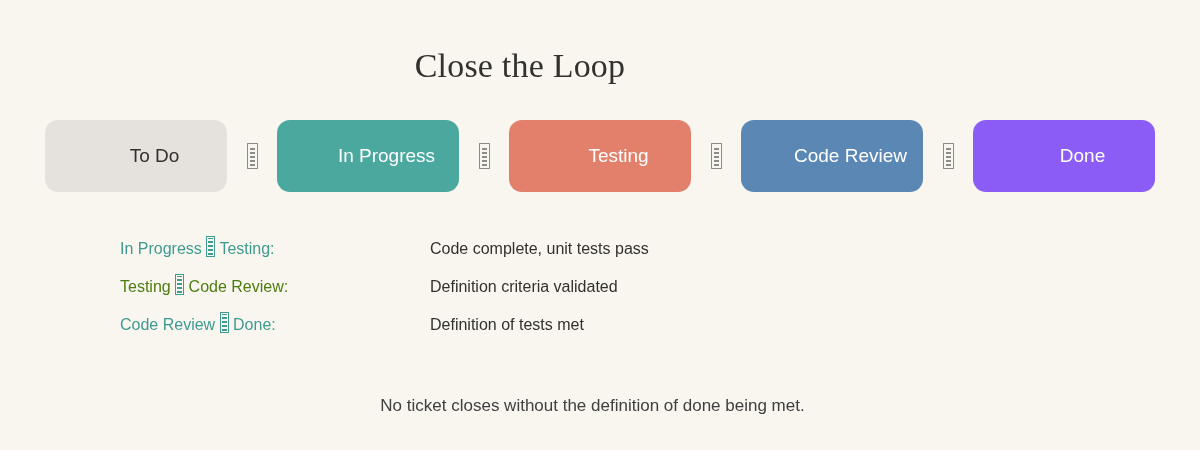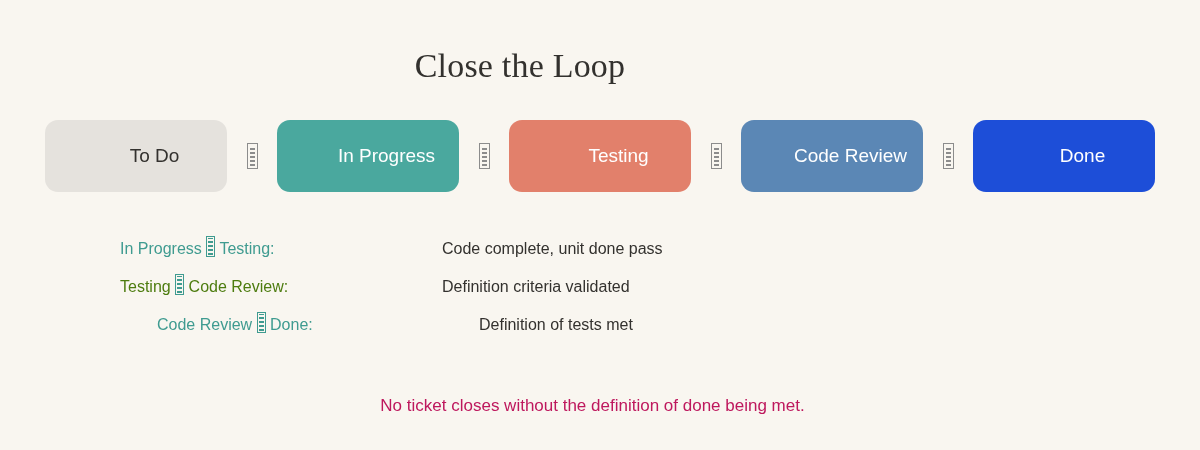--- a/index.html
+++ b/index.html
@@ -111,21 +111,20 @@
     position: absolute;
     top: 236px;
     left: 120px;
     width: 960px;
   }
   .criteria-row {
     display: flex;
     flex-direction: row;
     align-items: baseline;
     height: 38px;
-    gap: 12px;
   }
   .criteria-label {
     width: 310px;
     flex: 0 0 310px;
     color: #3f9b90;
     font-size: 16px;
     white-space: nowrap;
   }
   .criteria-label .tofu { color: #3f9b90; }
   .criteria-desc {
@@ -169,50 +168,50 @@
   </div>
 
   <span class="tofu flow-arrow" style="color: rgb(140, 140, 140);"></span>
 
   <div class="stage-box w4" id="stage-3" style="background: rgb(91, 135, 181); color: rgb(255, 255, 255);">
     <span>Code Review</span>
   </div>
 
   <span class="tofu flow-arrow" style="color: rgb(140, 140, 140);"></span>
 
-  <div class="stage-box w5" id="stage-4" style="background: #1d4ed8; color: rgb(255, 255, 255);">
+  <div class="stage-box w5" id="stage-4" style="background: #8b5cf6; color: rgb(255, 255, 255);">
     <span>Done</span>
   </div>
 
 </div>
 
 <div id="criteria-list">
 
   <div class="criteria-row">
     <div class="criteria-label" style="color: rgb(63, 155, 144);">
       <span>In Progress</span>
       <span class="tofu"></span>
       <span>Testing:</span>
     </div>
-    <div class="criteria-desc">Code complete, unit done pass</div>
+    <div class="criteria-desc">Code complete, unit tests pass</div>
   </div>
 
   <div class="criteria-row">
     <div class="criteria-label" style="color: #4d7c0f;">
       <span>Testing</span>
       <span class="tofu"></span>
       <span>Code Review:</span>
     </div>
     <div class="criteria-desc">Definition criteria validated</div>
   </div>
 
   <div class="criteria-row">
-    <div class="criteria-label" style="color: rgb(63, 155, 144); margin-left: 37px;">
+    <div class="criteria-label" style="color: rgb(63, 155, 144);">
       <span>Code Review</span>
       <span class="tofu"></span>
       <span>Done:</span>
     </div>
     <div class="criteria-desc">Definition of tests met</div>
   </div>
 
 </div>
 
-<div id="footer-note" style="color: #be185d;">No ticket closes without the definition of done being met.</div>
+<div id="footer-note" style="color: #404040;">No ticket closes without the definition of done being met.</div>
 
 </body></html>

